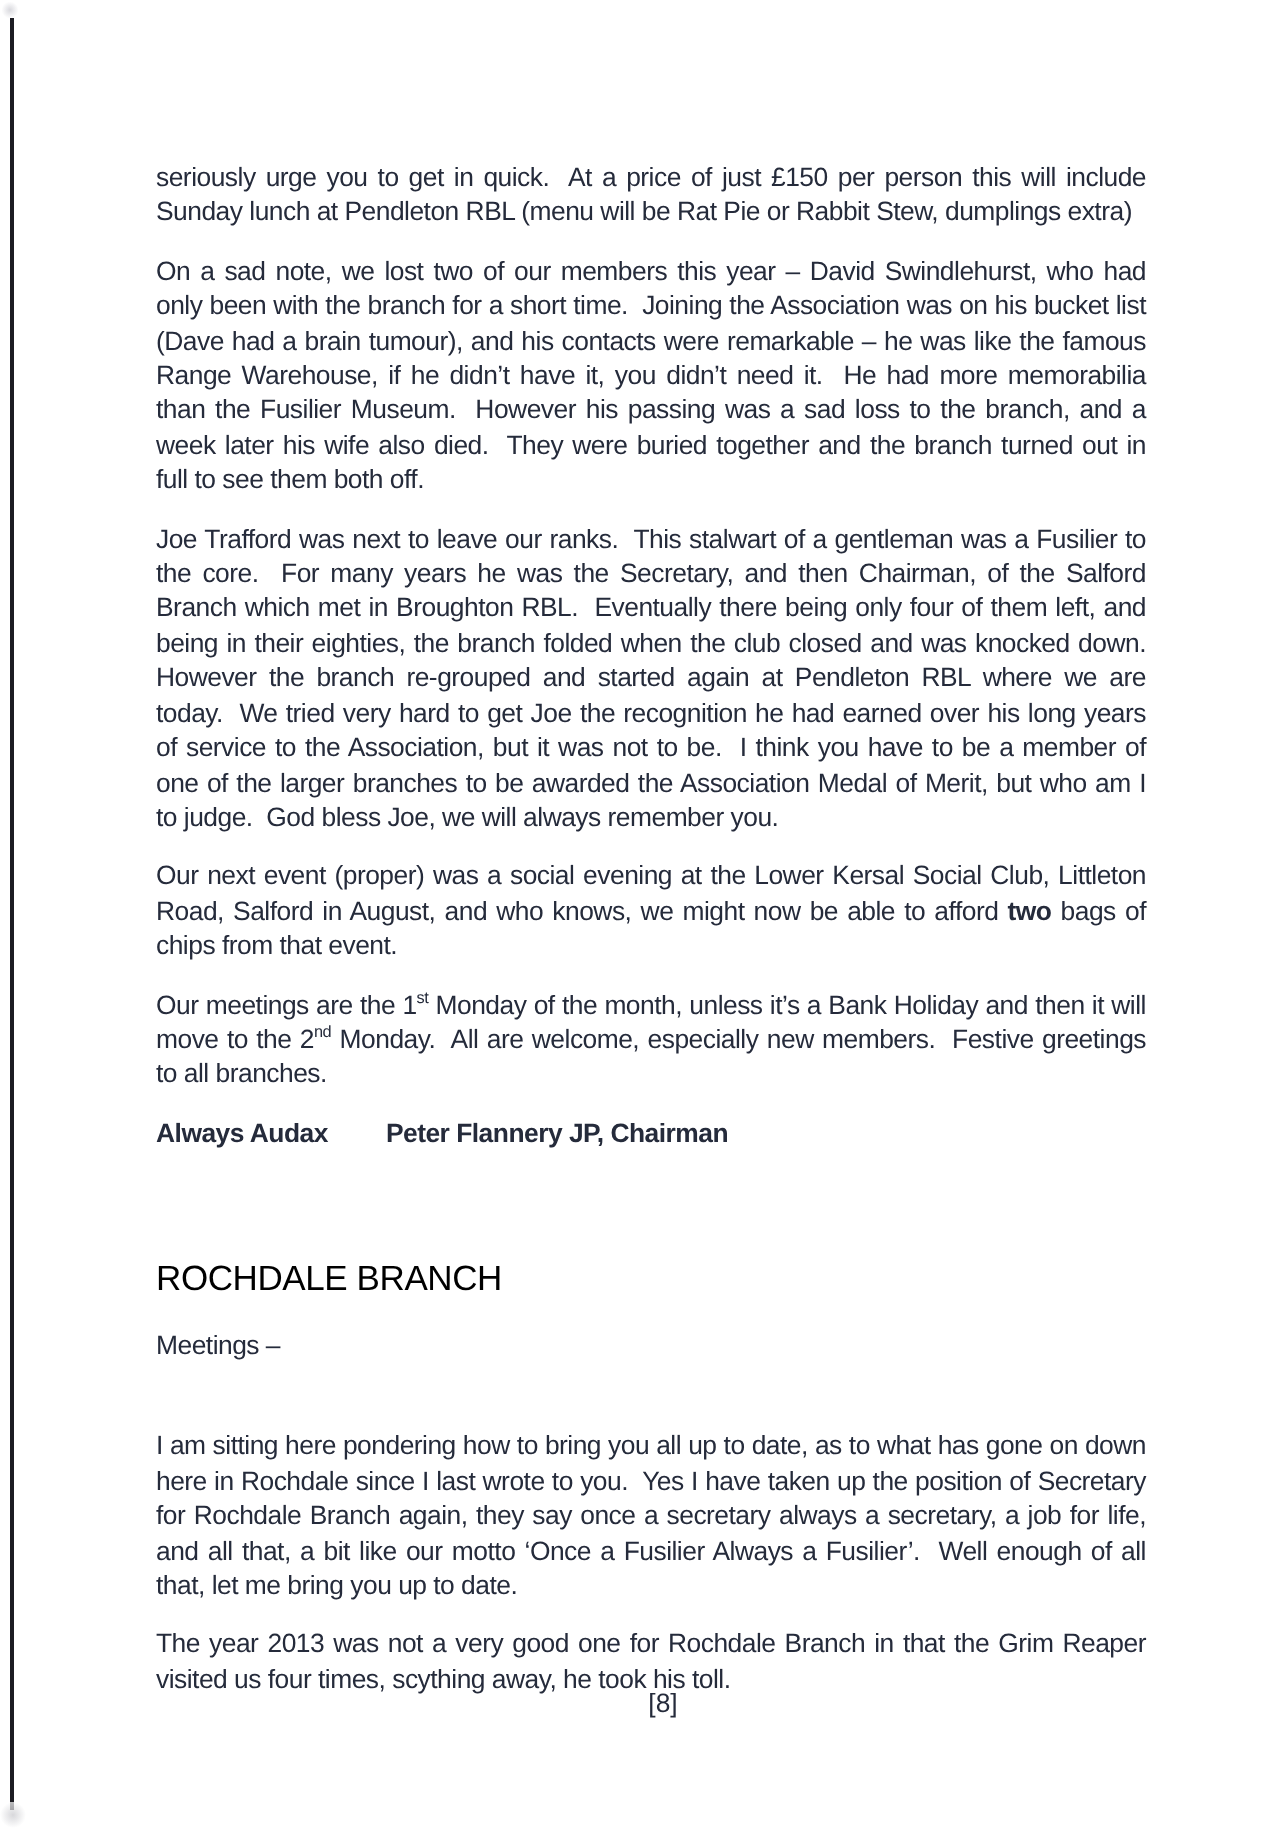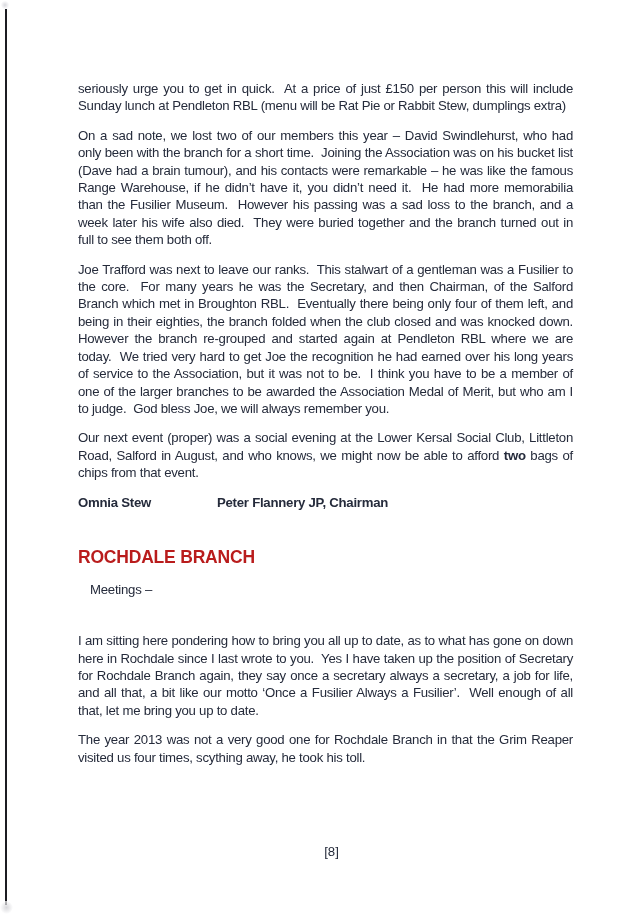--- a/index.html
+++ b/index.html
@@ -44,31 +44,31 @@
   sup {
     font-size: 0.62em;
     line-height: 0;
     vertical-align: super;
   }
   .signature {
     margin: 3px 0 0 0;
     font-weight: bold;
     white-space: pre-wrap;
   }
-  .signature .sig-name { margin-left: 66px; }
+  .signature .sig-name { margin-left: 29px; }
   .branch-heading {
     font-size: 17.5px;
-    font-weight: bold;
+    font-weight: normal;
     letter-spacing: -0.2px;
-    color: #b91c1c;
-    margin: 38px 0 0 0;
+    color: #000000;
+    margin: 56px 0 0 0;
   }
   .meetings {
     display: flex;
-    margin: 15px 0 16px 12px;
+    margin: 15px 0 16px 0;
     white-space: pre-wrap;
     gap: 12px;
   }
   .meetings .m-label { flex: none; width: 77px; }
   .meetings .m-details { flex: 1; }
   .page-number {
     position: absolute;
     left: 78px; top: 844px;
     width: 507px;
     text-align: center;
@@ -86,22 +86,23 @@
 <div class="content">
 
   <p class="para">seriously urge you to get in quick.  At a price of just £150 per person this will include Sunday lunch at Pendleton RBL (menu will be Rat Pie or Rabbit Stew, dumplings extra)</p>
 
   <p class="para">On a sad note, we lost two of our members this year – David Swindlehurst, who had only been with the branch for a short time.  Joining the Association was on his bucket list (Dave had a brain tumour), and his contacts were remarkable – he was like the famous Range Warehouse, if he didn’t have it, you didn’t need it.  He had more memorabilia than the Fusilier Museum.  However his passing was a sad loss to the branch, and a week later his wife also died.  They were buried together and the branch turned out in full to see them both off.</p>
 
   <p class="para">Joe Trafford was next to leave our ranks.  This stalwart of a gentleman was a Fusilier to the core.  For many years he was the Secretary, and then Chairman, of the Salford Branch which met in Broughton RBL.  Eventually there being only four of them left, and being in their eighties, the branch folded when the club closed and was knocked down.  However the branch re-grouped and started again at Pendleton RBL where we are today.  We tried very hard to get Joe the recognition he had earned over his long years of service to the Association, but it was not to be.  I think you have to be a member of one of the larger branches to be awarded the Association Medal of Merit, but who am I to judge.  God bless Joe, we will always remember you.</p>
 
   <p class="para"><span>Our next event (proper) was a social evening at the Lower Kersal Social Club, Littleton Road, Salford in August, and who knows, we might now be able to afford </span><strong>two</strong><span> bags of chips from that event.</span></p>
 
+  <p class="para"><span>Our meetings are the 1</span><sup>st</sup><span> Monday of the month, unless it’s a Bank Holiday and then it will move to the 2</span><sup>nd</sup><span> Monday.  All are welcome, especially new members.  Festive greetings to all branches.</span></p>
 
-  <p class="signature"><strong class="sig-motto">Omnia Stew</strong><strong class="sig-name">Peter Flannery JP, Chairman</strong></p>
+  <p class="signature"><strong class="sig-motto">Always Audax</strong><strong class="sig-name">Peter Flannery JP, Chairman</strong></p>
 
   <h2 class="branch-heading">ROCHDALE BRANCH</h2>
 
   <div class="meetings">
     <span class="m-label">Meetings –</span>
     <div class="m-details">
     </div>
   </div>
 
   <p class="para">I am sitting here pondering how to bring you all up to date, as to what has gone on down here in Rochdale since I last wrote to you.  Yes I have taken up the position of Secretary for Rochdale Branch again, they say once a secretary always a secretary, a job for life, and all that, a bit like our motto ‘Once a Fusilier Always a Fusilier’.  Well enough of all that, let me bring you up to date.</p>

